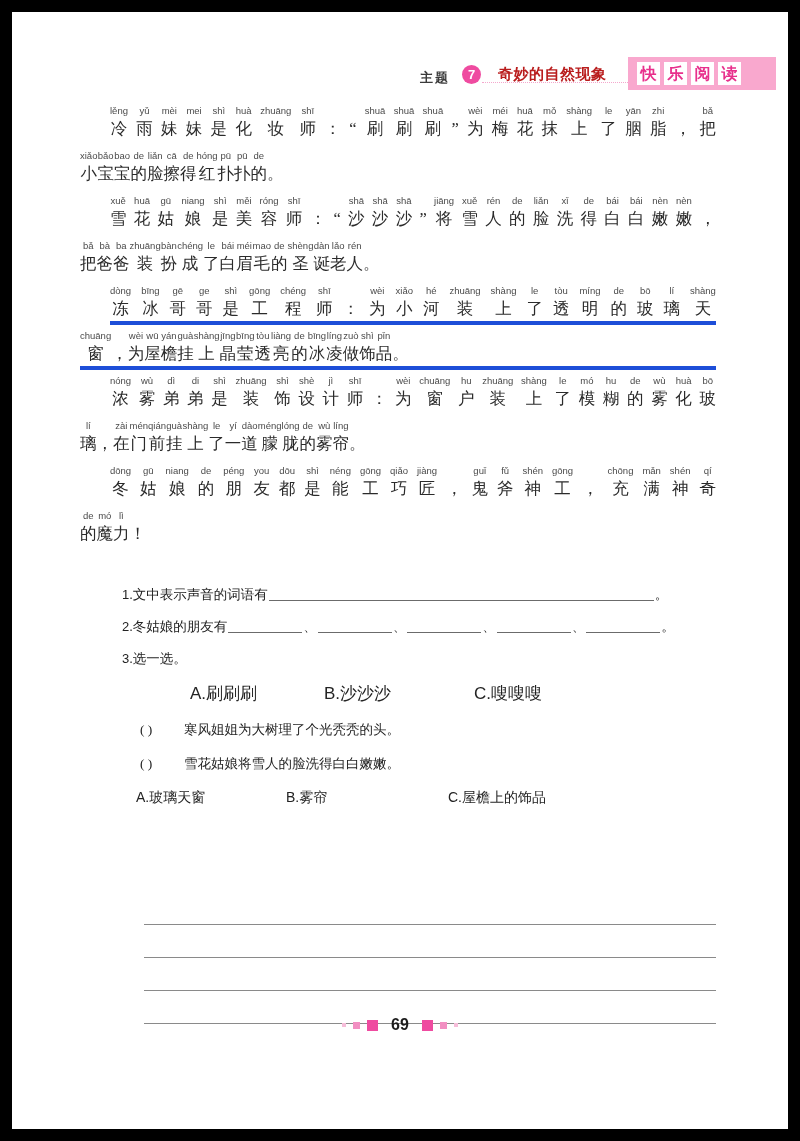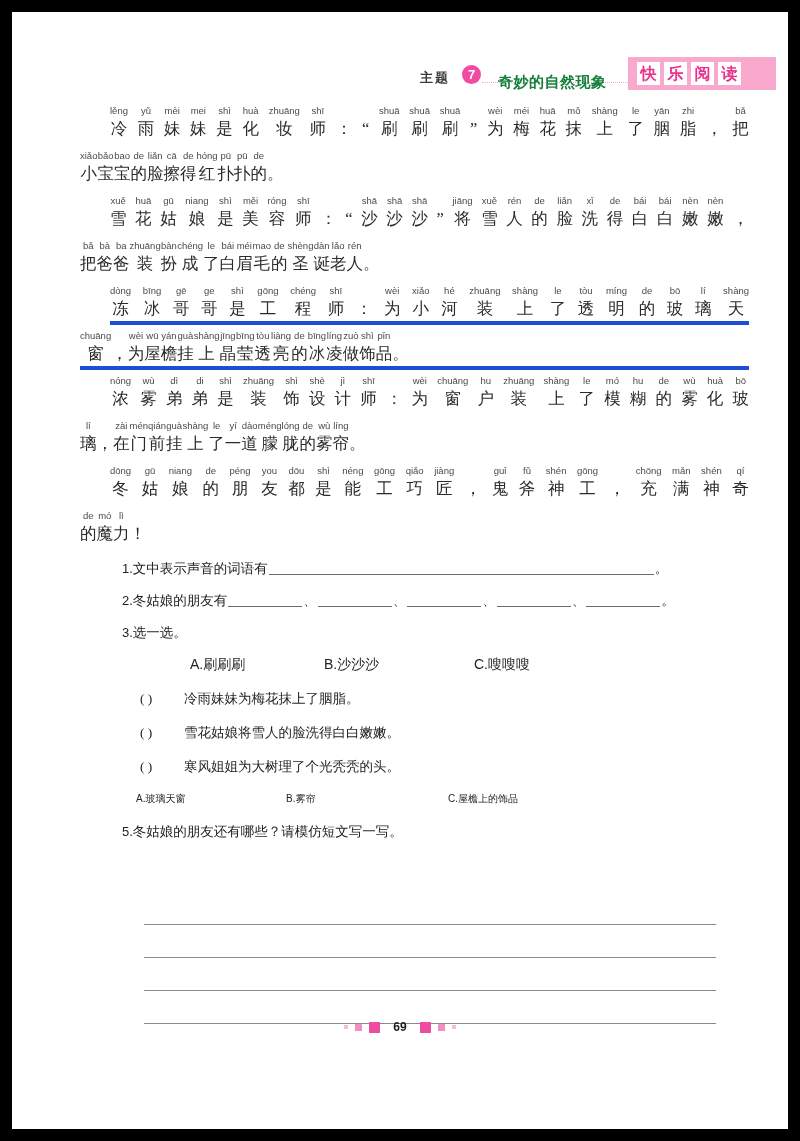--- a/index.html
+++ b/index.html
@@ -59,23 +59,23 @@
   }
   .hdr-dotline {
     position: absolute;
     left: 62px;
     top: 25px;
     width: 178px;
     border-bottom: 1.5px dotted #f4a8cd;
   }
   .hdr-title {
     position: absolute;
-    left: 78px; top: 16px;
+    left: 78px; top: 8px;
     font-size: 15px;
-    color: #15803d;
+    color: #b91c1c;
     font-family: "Liberation Sans", sans-serif;
     font-weight: bold;
     letter-spacing: 0.5px;
   }
   .hdr-badge {
     position: absolute;
     right: 0px; top: 0px;
     width: 148px; height: 33px;
     background: #f9a8ce;
     display: flex;
@@ -99,21 +99,21 @@
   .content {
     position: absolute;
     left: 0; right: 0;
     top: 92px;
   }
 
   .py-line {
     position: relative;
     height: 45px;
     padding-left: 68px;
-    padding-right: 39px;
+    padding-right: 72px;
   }
   .py-line.indent { padding-left: 98px; }
 
   .ruby-row {
     display: flex;
     align-items: flex-end;
     justify-content: flex-start;
   }
   .ruby-row.justify { justify-content: space-between; }
 
@@ -139,21 +139,21 @@
     white-space: nowrap;
   }
   .ru.nopy .py { visibility: hidden; }
 
   .underline-row { border-bottom: 4px solid #1d4ed8; padding-bottom: 1px; }
 
   
   .questions {
     position: absolute;
     left: 0; right: 0;
-    top: 548px;
+    top: 574px;
     padding-left: 110px;
   }
   .q {
     font-size: 13.5px;
     color: #232323;
     line-height: 17px;
     margin-bottom: 15px;
     font-family: "Liberation Serif", serif;
     white-space: nowrap;
   }
@@ -166,21 +166,21 @@
     margin: 0 1px -2px 1px;
   }
   .blank-mid {
     display: inline-block;
     width: 74px;
     border-bottom: 1px solid #6b6b6b;
     height: 13px;
     margin: 0 1px -2px 1px;
   }
   .opt-row {
-    font-size: 14px;
+    font-size: 17px;
     color: #232323;
     margin-bottom: 16px;
     padding-left: 68px;
     font-family: "Liberation Serif", serif;
   }
   .opt { display: inline-block; }
   .opt.o1 { width: 134px; }
   .opt.o2 { width: 150px; }
   .opt-label { font-family: "Liberation Sans", sans-serif; }
   .choice-line {
@@ -188,21 +188,21 @@
     color: #232323;
     margin-bottom: 16px;
     padding-left: 18px;
     font-family: "Liberation Serif", serif;
   }
   .paren {
     display: inline-block;
     width: 44px;
   }
   .q4-opts {
-    font-size: 10px;
+    font-size: 14px;
     color: #232323;
     margin-bottom: 17px;
     padding-left: 14px;
     font-family: "Liberation Serif", serif;
   }
   .q4-opts .opt.a { display: inline-block; width: 150px; }
   .q4-opts .opt.b { display: inline-block; width: 162px; }
 
   .answer-lines {
     position: absolute;
@@ -223,21 +223,21 @@
     display: flex;
     align-items: center;
     justify-content: center;
     gap: 7px;
   }
   .sq { display: inline-block; }
   .sq.s1 { width: 4px;  height: 4px;  background: #f6bdd9; }
   .sq.s2 { width: 7px;  height: 7px;  background: #f28fc2; }
   .sq.s3 { width: 11px; height: 11px; background: #ef4ba0; }
   .page-no {
-    font-size: 12px;
+    font-size: 16px;
     font-weight: bold;
     color: #1c1c1c;
     font-family: "Liberation Sans", sans-serif;
     margin: 0 6px;
   }
 </style>
 </head>
 <body>
 
 <div class="page-frame">
@@ -1040,37 +1040,31 @@
 
     <div class="q">
       <span class="q-num">3.</span><span>选一选。</span>
     </div>
 
     <div class="opt-row">
       <span class="opt o1"><span class="opt-label">A.</span><span>刷刷刷</span></span><span class="opt o2"><span class="opt-label">B.</span><span>沙沙沙</span></span><span class="opt"><span class="opt-label">C.</span><span>嗖嗖嗖</span></span>
     </div>
 
     <div class="choice-line">
-      <span class="paren">(      )</span><span>冷雨妹妹为梅花抹上了胭脂。</span>
+      <span class="paren">(      )</span><span>寒风姐姐为大树理了个光秃秃的头。</span>
     </div>
     <div class="choice-line">
       <span class="paren">(      )</span><span>雪花姑娘将雪人的脸洗得白白嫩嫩。</span>
     </div>
-    <div class="choice-line">
-      <span class="paren">(      )</span><span>寒风姐姐为大树理了个光秃秃的头。</span>
-    </div>
 
 
     <div class="q4-opts">
       <span class="opt a"><span class="opt-label">A.</span><span>玻璃天窗</span></span><span class="opt b"><span class="opt-label">B.</span><span>雾帘</span></span><span class="opt"><span class="opt-label">C.</span><span>屋檐上的饰品</span></span>
     </div>
 
-    <div class="q">
-      <span class="q-num">5.</span><span>冬姑娘的朋友还有哪些？请模仿短文写一写。</span>
-    </div>
   </div>
 
   <div class="answer-lines">
       <div class="ans-line"></div>
       <div class="ans-line"></div>
       <div class="ans-line"></div>
       <div class="ans-line"></div>
     </div>
 
   <div class="footer">

